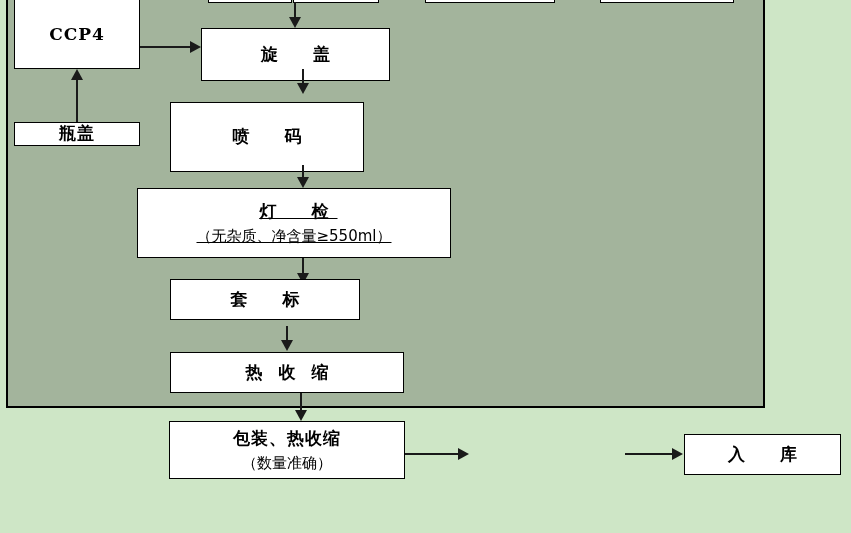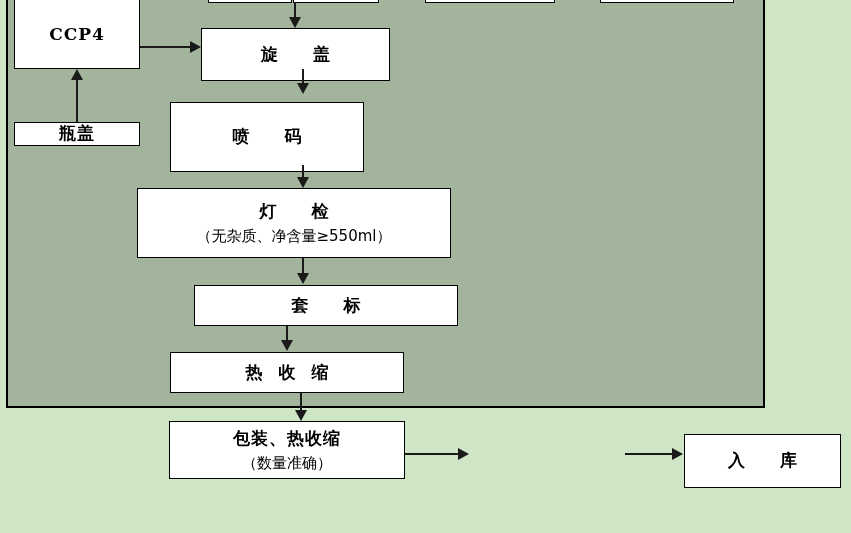--- a/index.html
+++ b/index.html
@@ -139,29 +139,29 @@
   <div class="conn v" style="left:302px; top:69px; height:15px;"></div>
   <div class="arrow down" style="left:297px; top:83px;"></div>
 
   <div class="node" style="left:170px; top:95px; width:194px; height:70px;margin-top:7px;">
     <span class="l1 spaced">喷　码</span>
   </div>
 
   <div class="conn v" style="left:302px; top:165px; height:13px;"></div>
   <div class="arrow down" style="left:297px; top:177px;"></div>
 
-  <div class="node" style="left:137px; top:188px; width:314px; height:70px;">
+  <div class="node" style="left:137px; top:188px; width:314px; height:70px;text-decoration:underline;">
     <span class="l1 spaced">灯　检</span>
     <span class="l2">（无杂质、净含量≥550ml）</span>
   </div>
 
   <div class="conn v" style="left:302px; top:258px; height:16px;"></div>
   <div class="arrow down" style="left:297px; top:273px;"></div>
 
-  <div class="node" style="left:170px; top:285px; width:264px; height:41px;margin-left:24px;">
+  <div class="node" style="left:170px; top:279px; width:190px; height:41px;">
     <span class="l1 spaced">套　标</span>
   </div>
 
   <div class="conn v" style="left:286px; top:326px; height:15px;"></div>
   <div class="arrow down" style="left:281px; top:340px;"></div>
 
   <div class="node" style="left:170px; top:352px; width:234px; height:41px;">
     <span class="l1 spaced-sm">热 收 缩</span>
   </div>
 
@@ -173,17 +173,17 @@
     <span class="l2">（数量准确）</span>
   </div>
 
   <div class="conn h" style="left:405px; top:453px; width:55px;"></div>
   <div class="arrow right" style="left:458px; top:448px;"></div>
 
 
   <div class="conn h" style="left:625px; top:453px; width:49px;"></div>
   <div class="arrow right" style="left:672px; top:448px;"></div>
 
-  <div class="node" style="left:684px; top:434px; width:157px; height:54px;">
+  <div class="node" style="left:684px; top:434px; width:157px; height:41px;">
     <span class="l1 spaced">入　库</span>
   </div>
 
 </div>
 
 </body></html>

